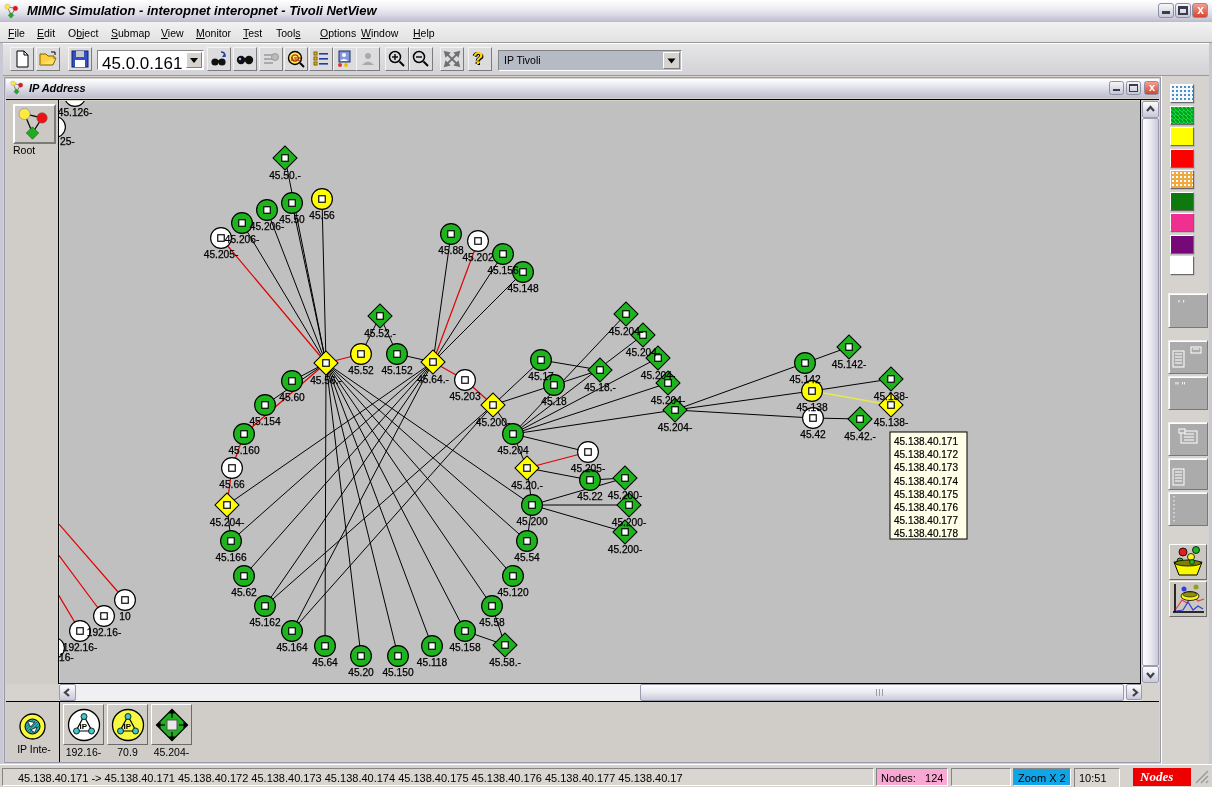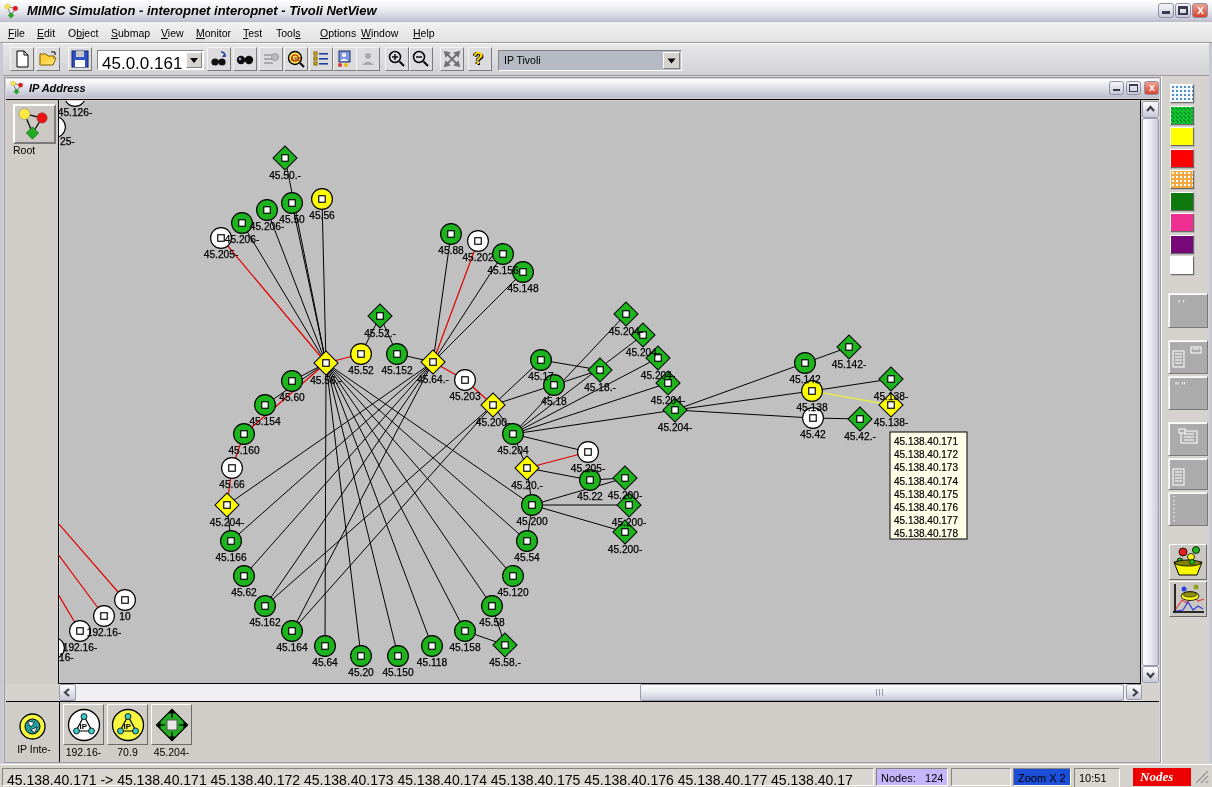--- a/index.html
+++ b/index.html
@@ -573,29 +573,29 @@
       <path d="M6 29 l7-1 5-8 5 8 5-4 5 3" fill="none" stroke="#3040E0" stroke-width="1.2"></path>
       <ellipse cx="20" cy="14" rx="9" ry="4.5" fill="#F8F820" stroke="#000" stroke-width="0.8"></ellipse>
       <ellipse cx="20" cy="12.5" rx="7" ry="2.5" fill="#909010" stroke="#000" stroke-width="0.6"></ellipse>
       <circle cx="14" cy="7" r="2.5" fill="#3040E0"></circle>
       <circle cx="26" cy="5" r="2.5" fill="#90A020"></circle>
     </svg></div>
 <div class="abs" style="left:0;top:43px;width:3px;height:722px;background:#C9C9D4"></div>
 <div class="abs" style="left:1209px;top:43px;width:3px;height:722px;background:#C9C9D4"></div>
 <div class="abs" style="left:0;top:764px;width:1212px;height:23px;background:#D6D3CE;border-top:1px solid #fff"></div>
 <div class="abs sunken" style="left:2px;top:768px;width:872px;height:18px;background:#D9D6D1">
-    <div style="position:absolute;left:4px;top:3px;font-size:14px;white-space:nowrap">45.138.40.171 -&gt; 45.138.40.171 45.138.40.172 45.138.40.173 45.138.40.174 45.138.40.175 45.138.40.176 45.138.40.177 45.138.40.17</div>
-  </div>
-<div class="abs sunken" style="left:876px;top:768px;width:72px;height:18px;background:#c4b5fd">
+    <div style="position:absolute;left:15px;top:3px;font-size:11px;white-space:nowrap">45.138.40.171 -&gt; 45.138.40.171 45.138.40.172 45.138.40.173 45.138.40.174 45.138.40.175 45.138.40.176 45.138.40.177 45.138.40.17</div>
+  </div>
+<div class="abs sunken" style="left:876px;top:768px;width:72px;height:18px;background:#f9a8d4">
     <div style="position:absolute;left:4px;top:3px;font-size:11px;white-space:nowrap">Nodes:&nbsp;&nbsp;&nbsp;124</div>
   </div>
 <div class="abs sunken" style="left:951px;top:768px;width:60px;height:18px;background:#D9D6D1">
     <div style="position:absolute;left:5px;top:3px;font-size:11px;white-space:nowrap"></div>
   </div>
-<div class="abs sunken" style="left:1013px;top:768px;width:58px;height:18px;background:#1d4ed8">
+<div class="abs sunken" style="left:1013px;top:768px;width:58px;height:18px;background:#0ea5e9">
     <div style="position:absolute;left:4px;top:3px;font-size:11px;white-space:nowrap">Zoom X 2</div>
   </div>
 <div class="abs sunken" style="left:1074px;top:768px;width:46px;height:24px;background:#D9D6D1">
     <div style="position:absolute;left:4px;top:3px;font-size:11px;white-space:nowrap">10:51</div>
   </div>
 <div class="abs" style="left:1133px;top:768px;width:58px;height:18px;background:#EE0000">
     <div style="position:absolute;left:7px;top:1px;color:#fff;font-size:13px;font-weight:bold;font-style:italic;font-family:'Liberation Serif',serif">Nodes</div>
   </div>
 <svg class="abs" style="left:1194px;top:769px" width="16" height="16">
     <g stroke="#9a9a9a" stroke-width="1.5">

